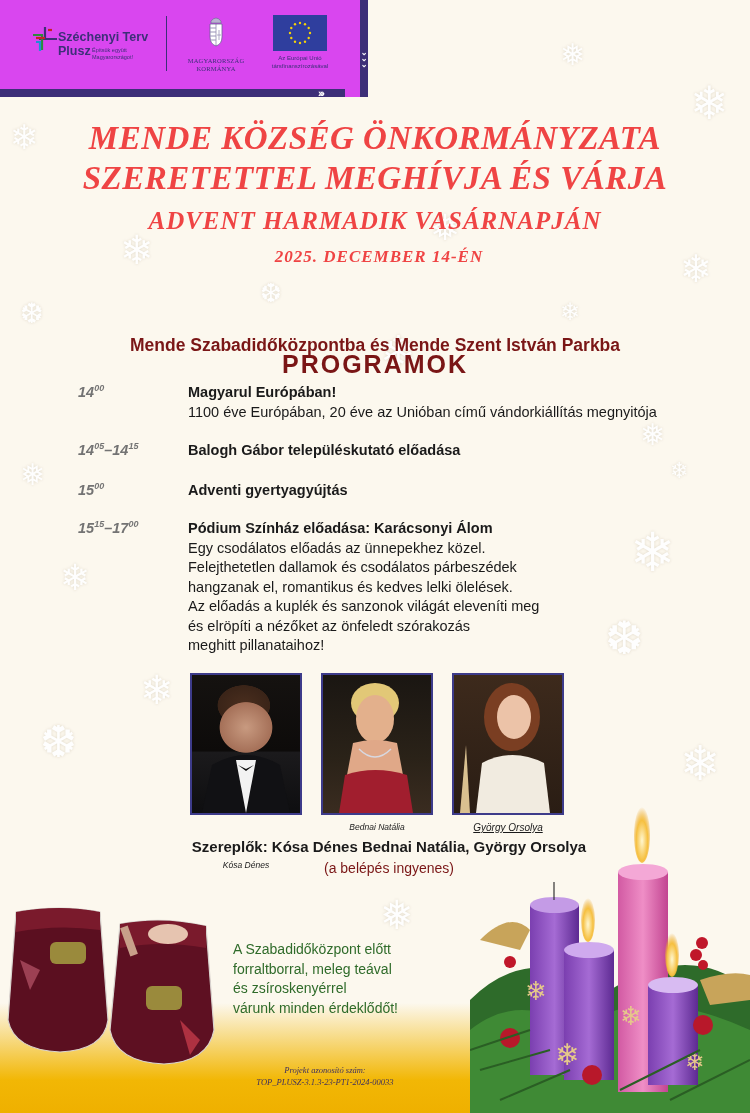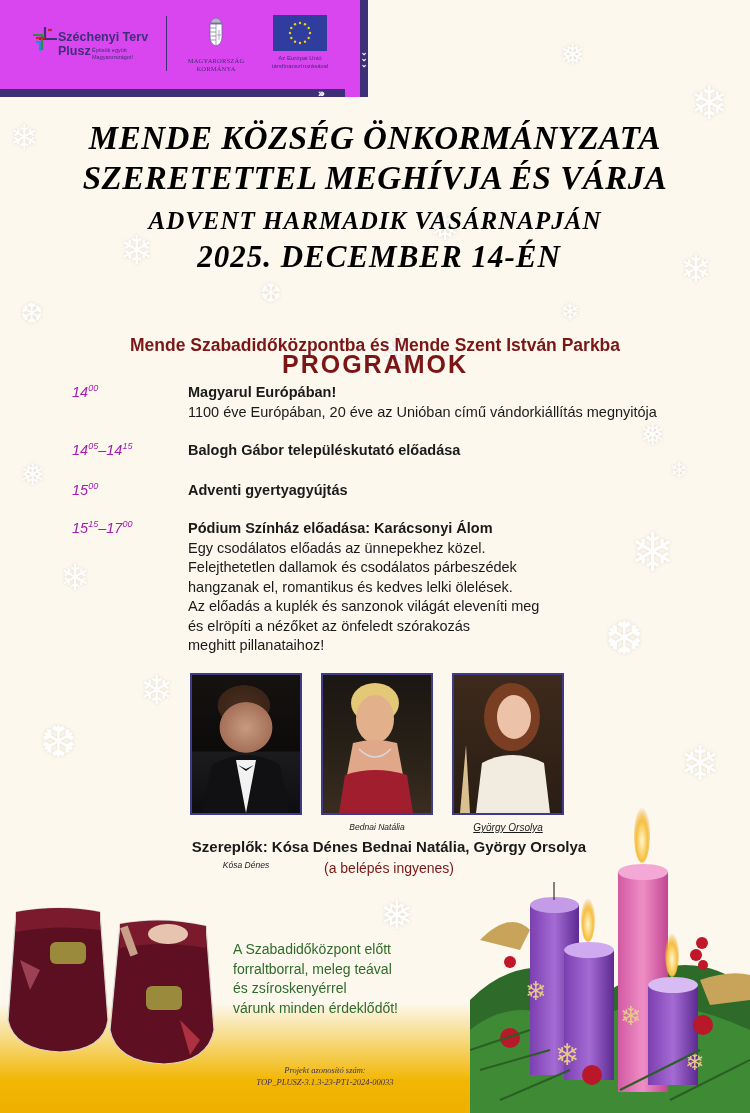--- a/index.html
+++ b/index.html
@@ -40,30 +40,30 @@
     .szt .t3 { position: absolute; left: 62px; top: 25px; font-size: 5.5px; color: #3d2f78; line-height: 7px; white-space: nowrap; }
     .divider { position: absolute; left: 166px; top: 16px; width: 1px; height: 55px; background: #3d2f78; }
     .gov { position: absolute; left: 176px; top: 15px; width: 80px; text-align: center; }
     .gov .crest { width: 18px; height: 32px; margin: 0 auto; }
     .gov .label { font-family: "Liberation Serif", serif; font-size: 6.5px; color: #3d2f78; letter-spacing: 0.2px; line-height: 8px; margin-top: 6px; }
     .eu { position: absolute; left: 262px; top: 15px; width: 76px; text-align: center; }
     .eu .flag { width: 54px; height: 36px; margin: 0 auto; background: #2f3e9e; position: relative; }
     .eu .label { font-size: 6px; color: #3d2f78; line-height: 8px; margin-top: 3px; }
 
     
-    .title-block { position: absolute; left: 0; right: 0; top: 118px; text-align: center; font-family: "Liberation Serif", serif; font-style: italic; font-weight: bold; color: #000000; }
+    .title-block { position: absolute; left: 0; right: 0; top: 118px; text-align: center; font-family: "Liberation Serif", serif; font-style: italic; font-weight: bold; color: #ef4444; }
     .title-block .l1, .title-block .l2 { font-size: 33px; line-height: 40px; letter-spacing: 0.5px; }
     .title-block .l3 { font-size: 25px; line-height: 36px; letter-spacing: 1px; margin-top: 5px; }
-    .title-block .l4 { font-size: 31px; line-height: 36px; letter-spacing: 1px; padding-left: 8px; }
+    .title-block .l4 { font-size: 17px; line-height: 36px; letter-spacing: 1px; padding-left: 8px; }
 
     .venue { position: absolute; left: 0; right: 0; top: 316px; text-align: center; font-size: 17.5px; font-weight: bold; color: #7a1616; margin-top: 19px; }
     .prog-title { position: absolute; left: 0; right: 0; top: 350px; text-align: center; font-size: 25px; font-weight: bold; color: #7a1616; letter-spacing: 2px; }
 
     .prog { position: absolute; left: 72px; width: 640px; }
-    .prog .time { position: absolute; left: 0; top: 0; font-size: 14.5px; font-weight: normal; font-style: italic; color: #a21caf; white-space: nowrap; }
+    .prog .time { position: absolute; left: 6px; top: 0; font-size: 14.5px; font-weight: bold; font-style: italic; color: #737373; white-space: nowrap; }
     .prog .time sup { font-size: 9px; vertical-align: 6px; }
     .prog .body { position: absolute; left: 116px; top: 0; font-size: 14.5px; line-height: 19.5px; color: #1a1a1a; width: 520px; }
     .prog .body .head { font-weight: bold; }
 
     .photos { position: absolute; top: 673px; left: 190px; width: 375px; height: 150px; }
     .photo { position: absolute; top: 0; width: 112px; height: 142px; border: 2px solid #3d3b8a; overflow: hidden; }
     .cap { position: absolute; top: 149px; width: 112px; text-align: center; font-size: 8.5px; font-style: italic; color: #1a1a1a; }
     .cap.big { font-size: 10px; }
 
     .cast { position: absolute; left: 0; right: 0; top: 838px; text-align: center; font-size: 15px; font-weight: bold; color: #1a1a1a; padding-left: 28px; }

